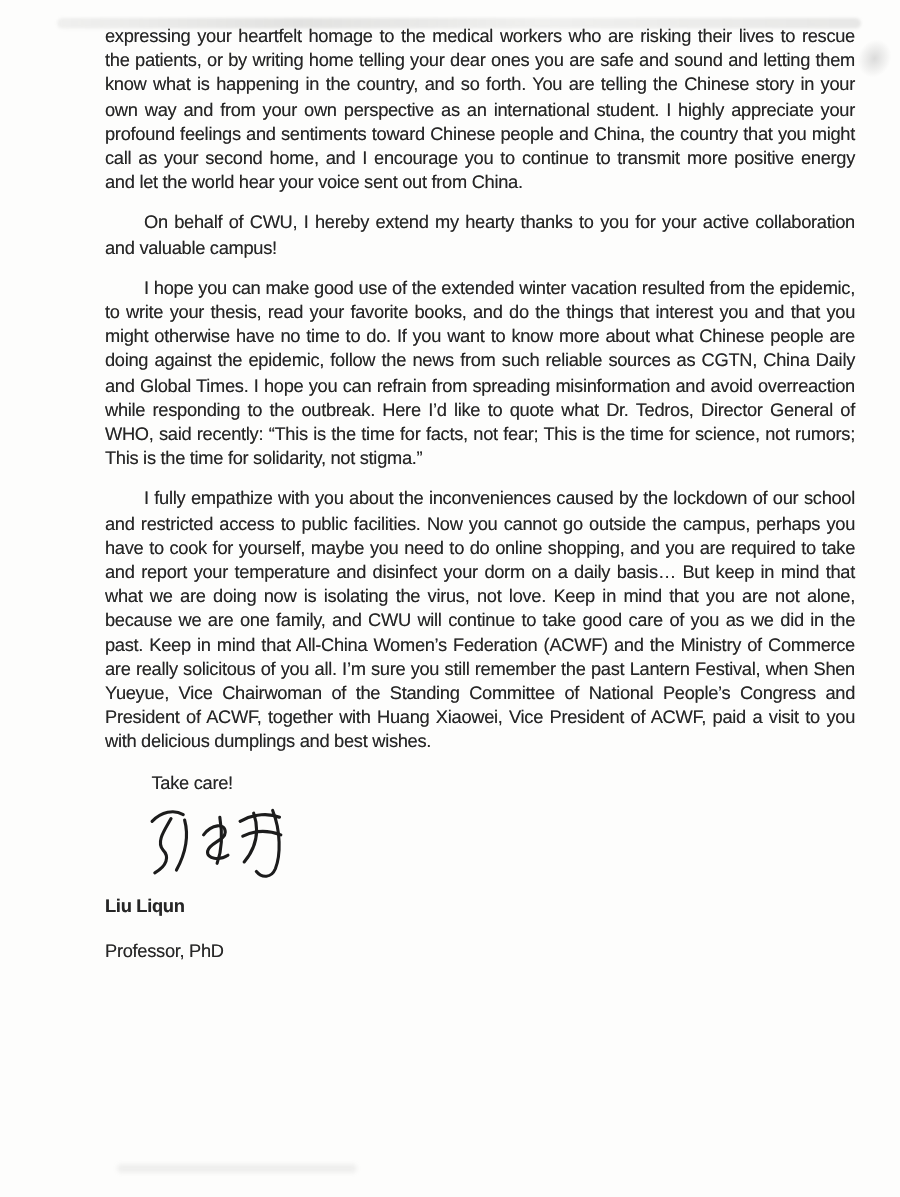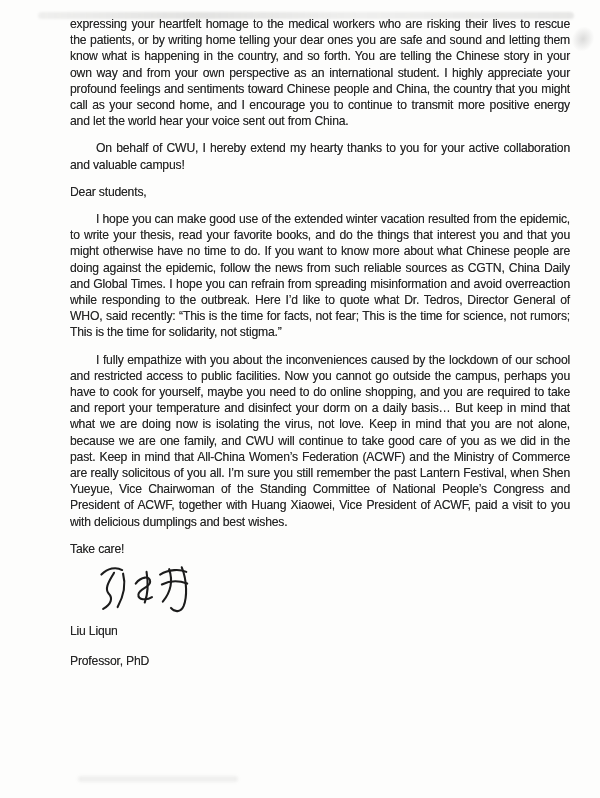--- a/index.html
+++ b/index.html
@@ -20,27 +20,27 @@
   .para {
     margin: 0 0 11px 0;
     font-size: 12.2px;
     line-height: 16.2px;
     letter-spacing: -0.2px;
     text-align: justify;
     color: #262626;
     text-shadow: 0 0 0.4px rgba(45,45,45,0.55);
   }
   .indent { text-indent: 26px; }
-  .closing { margin-bottom: 4px; }
+  .closing { margin-bottom: 4px; margin-left: 31px; }
   .signature {
     margin: 2px 0 6px 22px;
     width: 110px; height: 56px;
   }
   .signature svg { width: 110px; height: 56px; display: block; }
-  .name { margin-bottom: 14px; }
+  .name { margin-bottom: 14px; font-weight: bold; }
   .title { margin-bottom: 0; }
   
   .artifact { position: absolute; pointer-events: none; }
   .artifact-top {
     top: 12px; left: 38px; right: 26px; height: 7px;
     background: linear-gradient(90deg,
       rgba(120,120,118,0.10), rgba(120,120,118,0.20) 30%,
       rgba(120,120,118,0.10) 60%, rgba(120,120,118,0.16));
     filter: blur(1.2px);
     border-radius: 4px;
@@ -63,21 +63,20 @@
 
 <div class="page">
 
   <div class="artifact artifact-top"></div>
   <div class="artifact artifact-corner"></div>
 
   <p class="para">expressing your heartfelt homage to the medical workers who are risking their lives to rescue the patients, or by writing home telling your dear ones you are safe and sound and letting them know what is happening in the country, and so forth. You are telling the Chinese story in your own way and from your own perspective as an international student. I highly appreciate your profound feelings and sentiments toward Chinese people and China, the country that you might call as your second home, and I encourage you to continue to transmit more positive energy and let the world hear your voice sent out from China.</p>
 
   <p class="para indent">On behalf of CWU, I hereby extend my hearty thanks to you for your active collaboration and valuable campus!</p>
 
-  <p class="para">Dear students,</p>
 
   <p class="para indent">I hope you can make good use of the extended winter vacation resulted from the epidemic, to write your thesis, read your favorite books, and do the things that interest you and that you might otherwise have no time to do. If you want to know more about what Chinese people are doing against the epidemic, follow the news from such reliable sources as CGTN, China Daily and Global Times. I hope you can refrain from spreading misinformation and avoid overreaction while responding to the outbreak. Here I’d like to quote what Dr. Tedros, Director General of WHO, said recently: “This is the time for facts, not fear; This is the time for science, not rumors; This is the time for solidarity, not stigma.”</p>
 
   <p class="para indent">I fully empathize with you about the inconveniences caused by the lockdown of our school and restricted access to public facilities. Now you cannot go outside the campus, perhaps you have to cook for yourself, maybe you need to do online shopping, and you are required to take and report your temperature and disinfect your dorm on a daily basis… But keep in mind that what we are doing now is isolating the virus, not love. Keep in mind that you are not alone, because we are one family, and CWU will continue to take good care of you as we did in the past. Keep in mind that All-China Women’s Federation (ACWF) and the Ministry of Commerce are really solicitous of you all. I’m sure you still remember the past Lantern Festival, when Shen Yueyue, Vice Chairwoman of the Standing Committee of National People’s Congress and President of ACWF, together with Huang Xiaowei, Vice President of ACWF, paid a visit to you with delicious dumplings and best wishes.</p>
 
 
   <p class="para closing">Take care!</p>
 
   <div class="signature">
     <svg viewBox="0 0 115 62" xmlns="http://www.w3.org/2000/svg">

